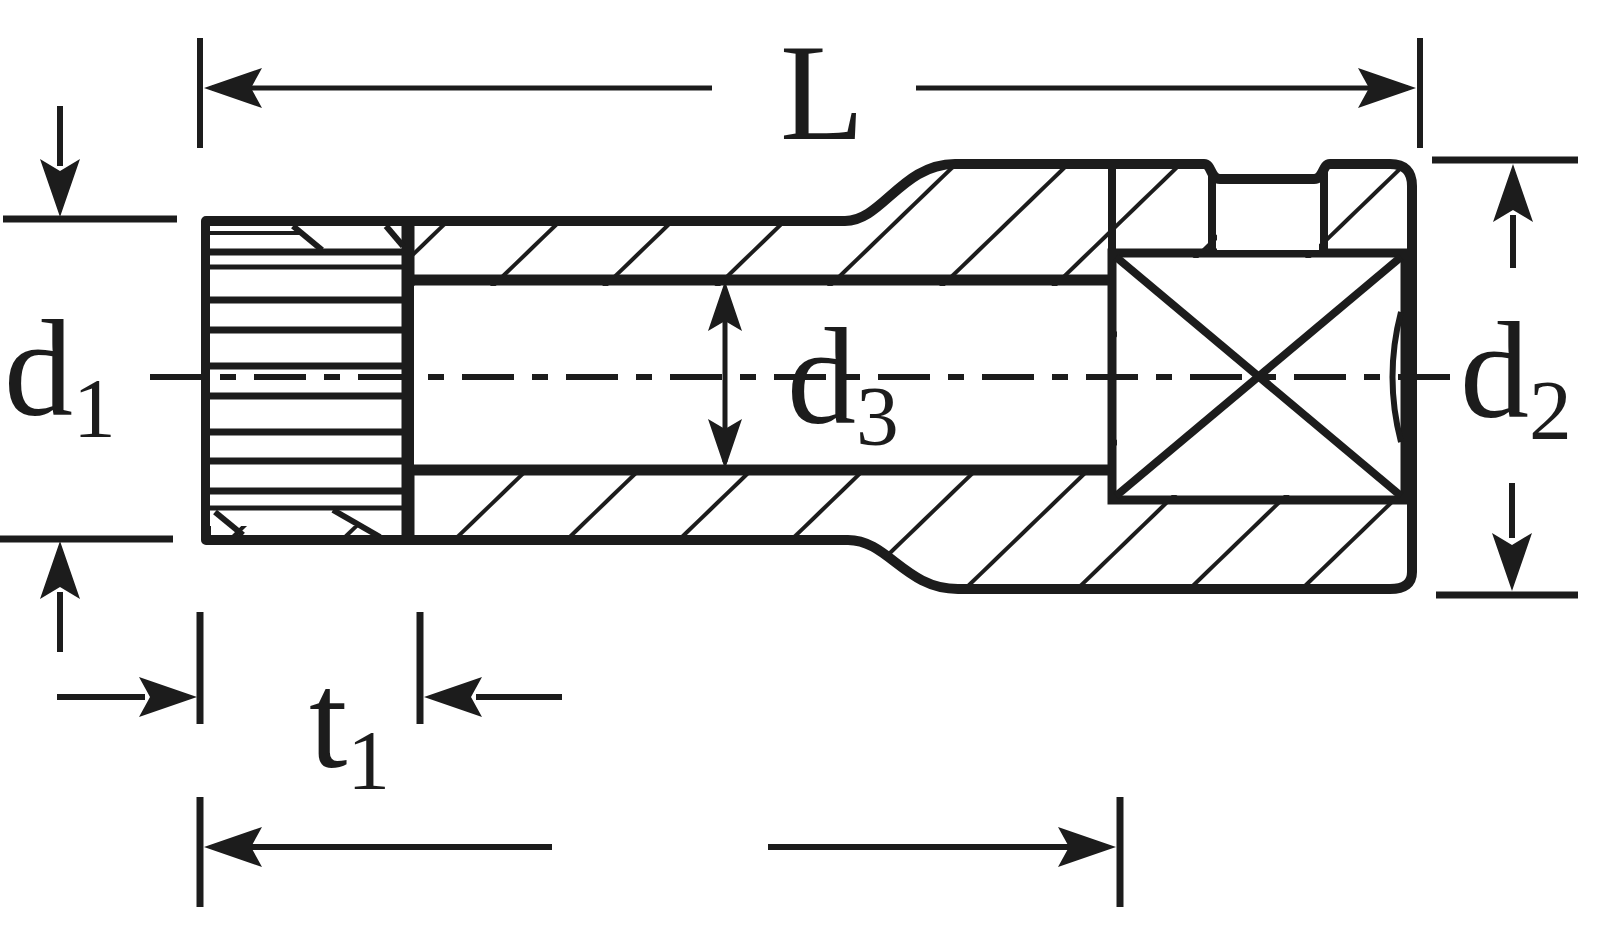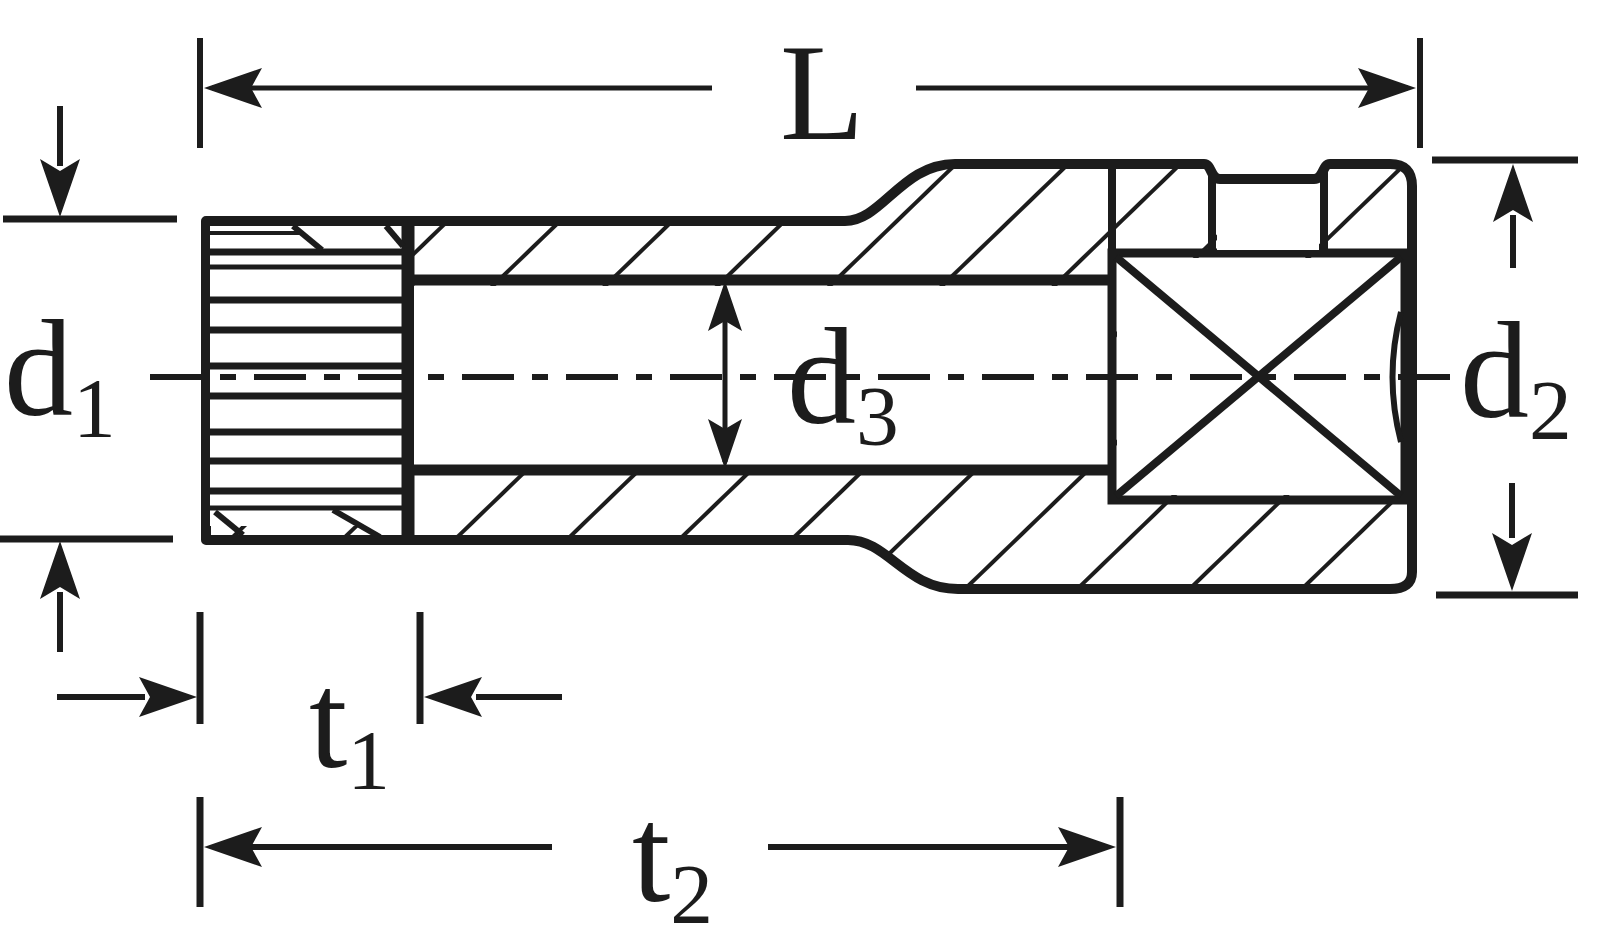--- a/index.html
+++ b/index.html
@@ -146,17 +146,14 @@
   </div>
 
   <div class="dim-label" style="left:1460px; top:302px;">
     <span>d</span><span class="sub">2</span>
   </div>
 
   <div class="dim-label" style="left:281px; top:652px;margin-left:28px;">
     <span>t</span><span class="sub">1</span>
   </div>
 
-  <div class="dim-label" style="left:632px; top:786px;">
-    <span>t</span><span class="sub">2</span>
-  </div>
 
 </div>
 
 </body></html>

